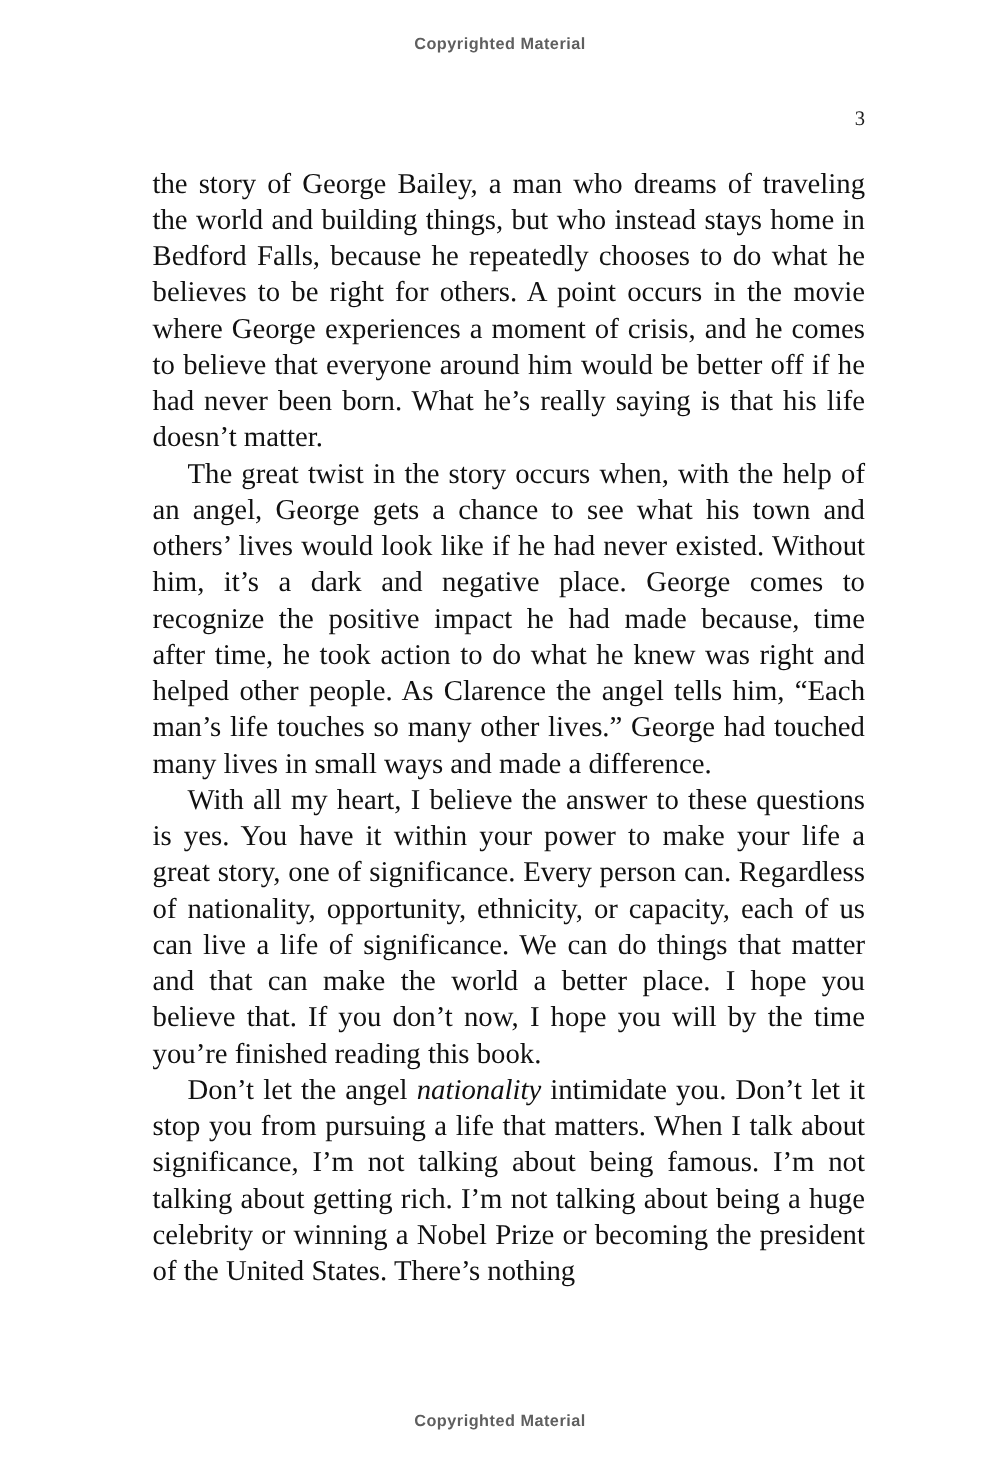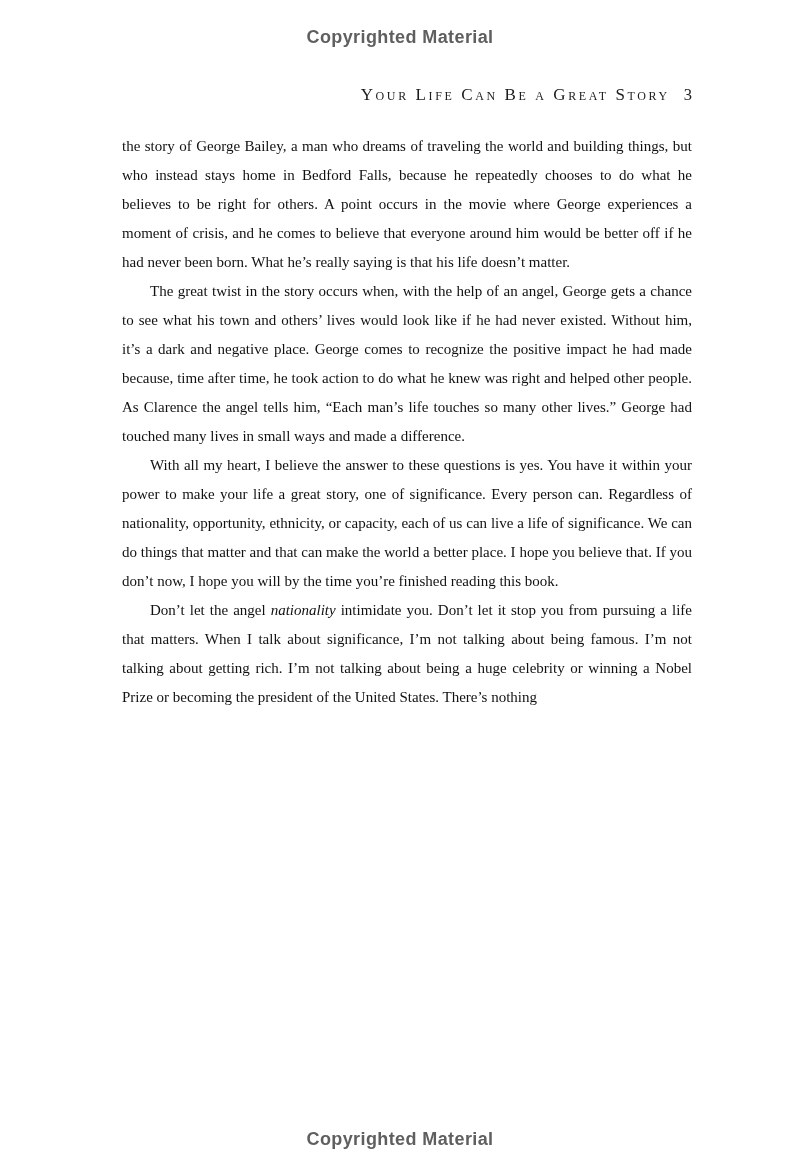--- a/index.html
+++ b/index.html
@@ -14,21 +14,21 @@
     background: #ffffff;
     overflow: hidden;
     font-family: "Liberation Serif", serif;
   }
   .copyright-notice {
     position: absolute;
     left: 0;
     width: 100%;
     text-align: center;
     font-family: "Liberation Sans", sans-serif;
-    font-size: 18px;
+    font-size: 13px;
     font-weight: 700;
     letter-spacing: 0.4px;
     color: #5f5f5f;
   }
   .copyright-notice.top { top: 27px; }
   .copyright-notice.bottom { top: 1129px; }
 
   .running-header {
     position: absolute;
     top: 85px;
@@ -47,21 +47,21 @@
   .page-number {
     font-size: 16.5px;
     margin-left: 14px;
   }
 
   .body-text {
     position: absolute;
     top: 132px;
     left: 122px;
     width: 570px;
-    font-size: 15px;
+    font-size: 23px;
     line-height: 29px;
     color: #111111;
     text-align: justify;
   }
   .body-text p {
     margin: 0;
     text-indent: 28px;
   }
   .body-text p.no-indent {
     text-indent: 0;
@@ -71,21 +71,20 @@
   }
 </style>
 </head>
 <body>
 
 <div class="page">
 
   <div class="copyright-notice top">Copyrighted Material</div>
 
   <div class="running-header">
-    <span class="header-title">Your Life Can Be a Great Story</span>
     <span class="page-number">3</span>
   </div>
 
   <div class="body-text">
     <p class="no-indent">the story of George Bailey, a man who dreams of traveling the world and building things, but who instead stays home in Bedford Falls, because he repeatedly chooses to do what he believes to be right for others. A point occurs in the movie where George experiences a moment of crisis, and he comes to believe that everyone around him would be better off if he had never been born. What he’s really saying is that his life doesn’t matter.</p>
     <p>The great twist in the story occurs when, with the help of an angel, George gets a chance to see what his town and others’ lives would look like if he had never existed. Without him, it’s a dark and negative place. George comes to recognize the positive impact he had made because, time after time, he took action to do what he knew was right and helped other people. As Clarence the angel tells him, “Each man’s life touches so many other lives.” George had touched many lives in small ways and made a difference.</p>
     <p>With all my heart, I believe the answer to these questions is yes. You have it within your power to make your life a great story, one of significance. Every person can. Regardless of nationality, opportunity, ethnicity, or capacity, each of us can live a life of significance. We can do things that matter and that can make the world a better place. I hope you believe that. If you don’t now, I hope you will by the time you’re finished reading this book.</p>
     <p><span>Don’t let the angel </span><em>nationality</em><span> intimidate you. Don’t let it stop you from pursuing a life that matters. When I talk about significance, I’m not talking about being famous. I’m not talking about getting rich. I’m not talking about being a huge celebrity or winning a Nobel Prize or becoming the president of the United States. There’s nothing</span></p>
   </div>
 

